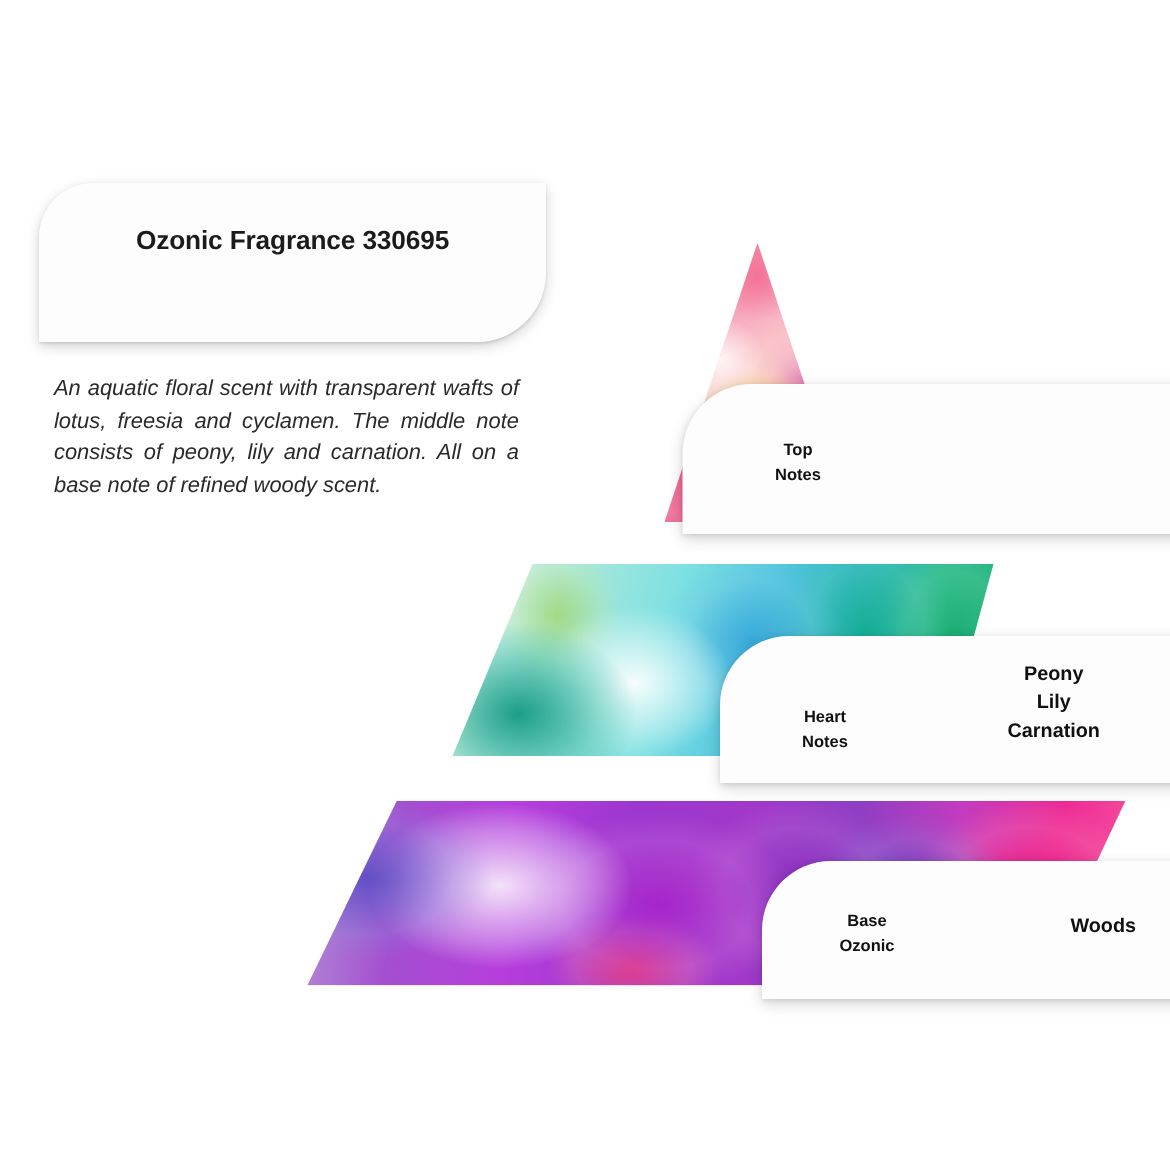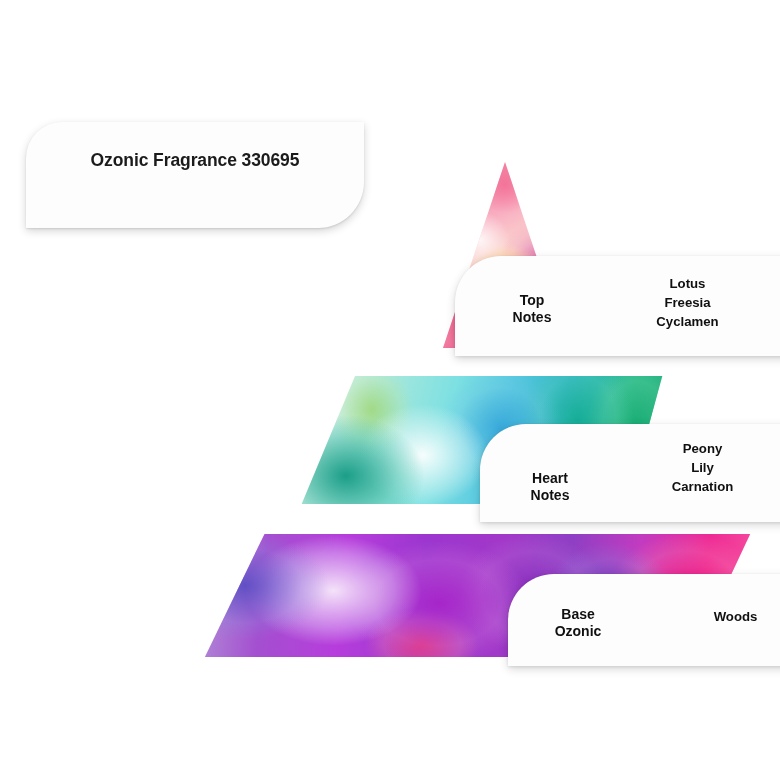--- a/index.html
+++ b/index.html
@@ -114,21 +114,21 @@
   
   .note-card {
     position: absolute;
     background: #fdfdfd;
     border-radius: 46px 0 0 0;
     box-shadow: 0 3px 10px rgba(0,0,0,0.16), 0 1px 3px rgba(0,0,0,0.09);
   }
   .note-card .note-label {
     position: absolute;
     text-align: center;
-    font-size: 14px;
+    font-size: 11px;
     font-weight: bold;
     line-height: 17px;
     color: #101010;
     white-space: pre-line;
   }
   .note-card .note-values {
     position: absolute;
     text-align: center;
     font-size: 13.2px;
     font-weight: bold;
@@ -151,31 +151,29 @@
 </style>
 </head>
 <body>
 
 <div id="stage">
 
   <div id="title-card">
     <div class="title-text">Ozonic Fragrance 330695</div>
   </div>
 
+  <div id="description">An aquatic floral scent with transparent wafts of lotus, freesia and cyclamen. The middle note consists of peony, lily and carnation.  All on a base note of refined woody scent.</div>
 
   <div class="art" id="art-base"></div>
   <div class="art" id="art-heart"></div>
   <div class="art" id="art-top"></div>
 
   <div class="note-card" id="card-top">
     <div class="note-label">Top
 Notes</div>
-    <div class="note-values">Lotus
-Freesia
-Cyclamen</div>
   </div>
 
   <div class="note-card" id="card-heart">
     <div class="note-label">Heart
 Notes</div>
     <div class="note-values">Peony
 Lily
 Carnation</div>
   </div>
 

